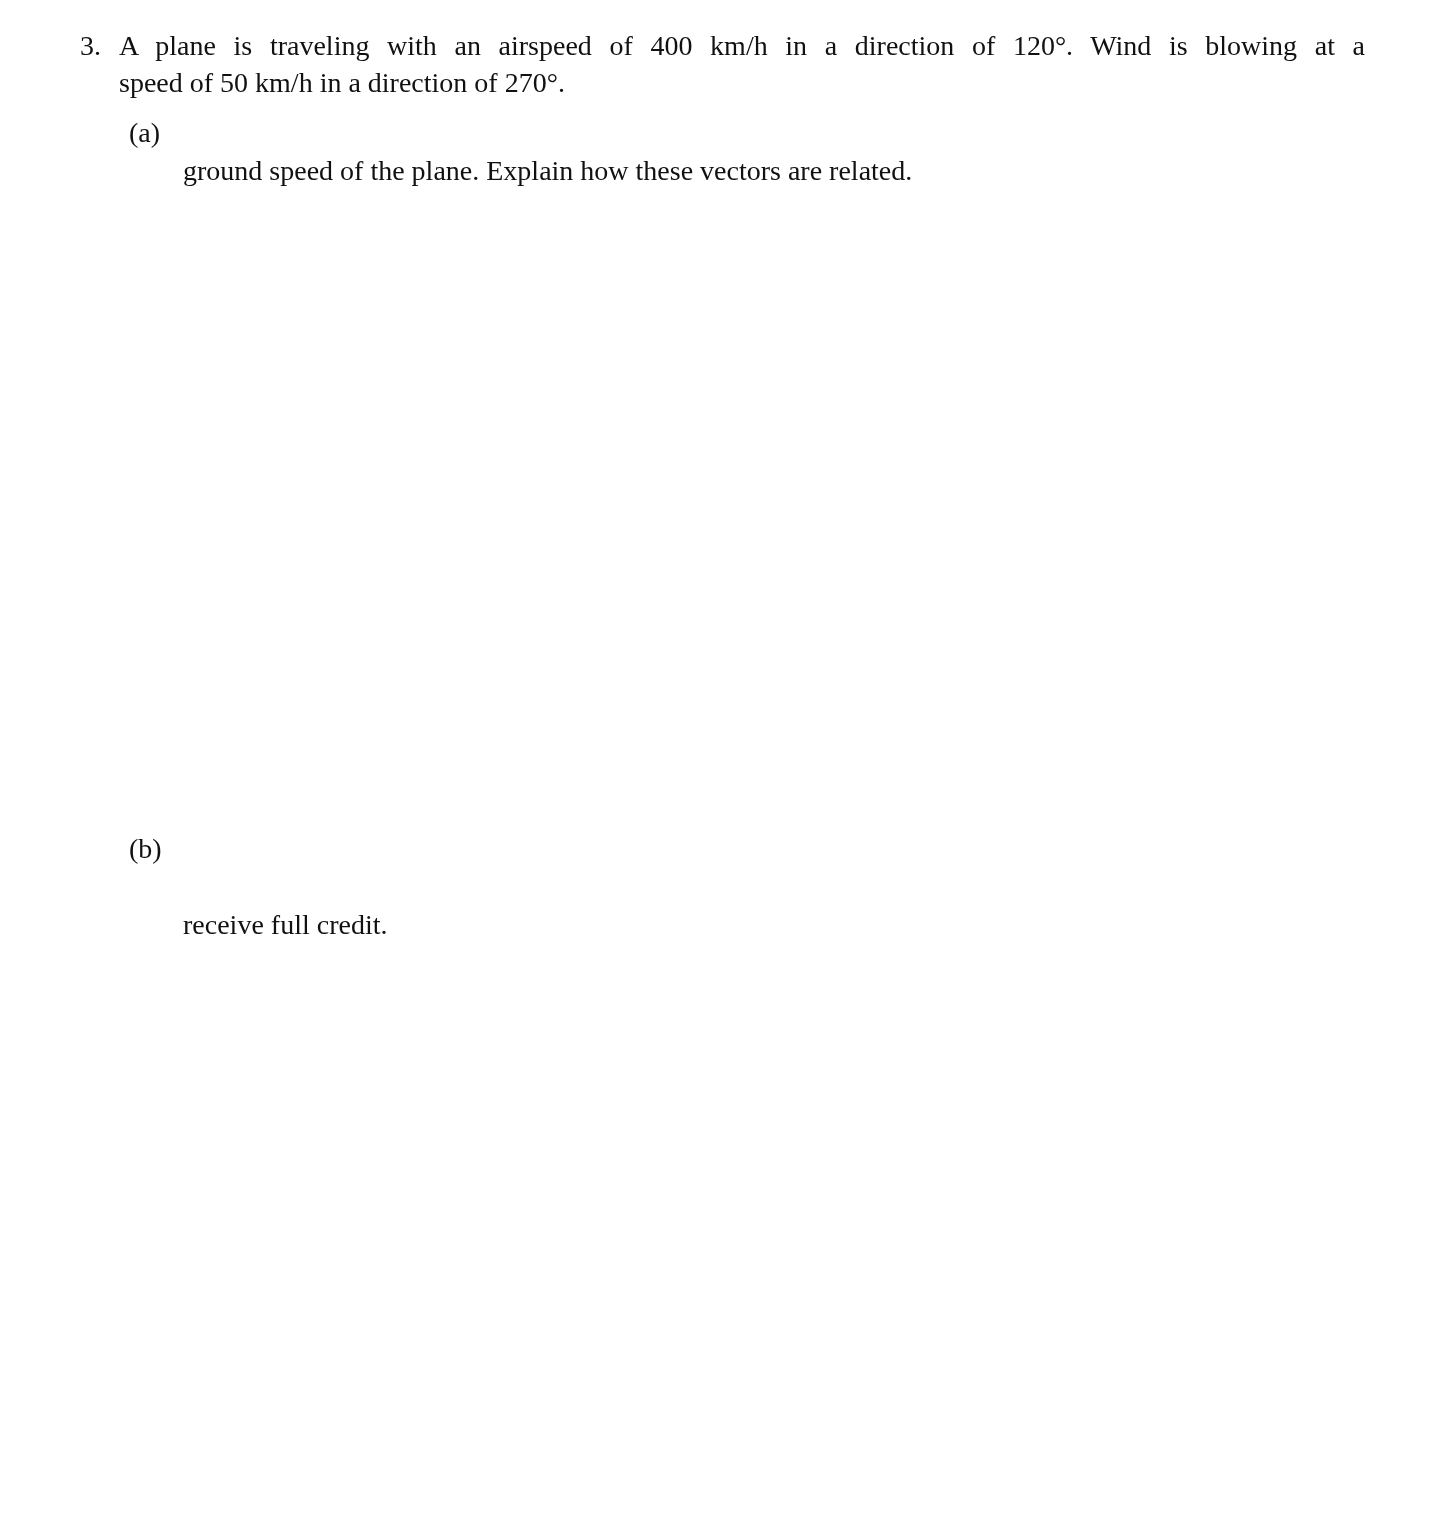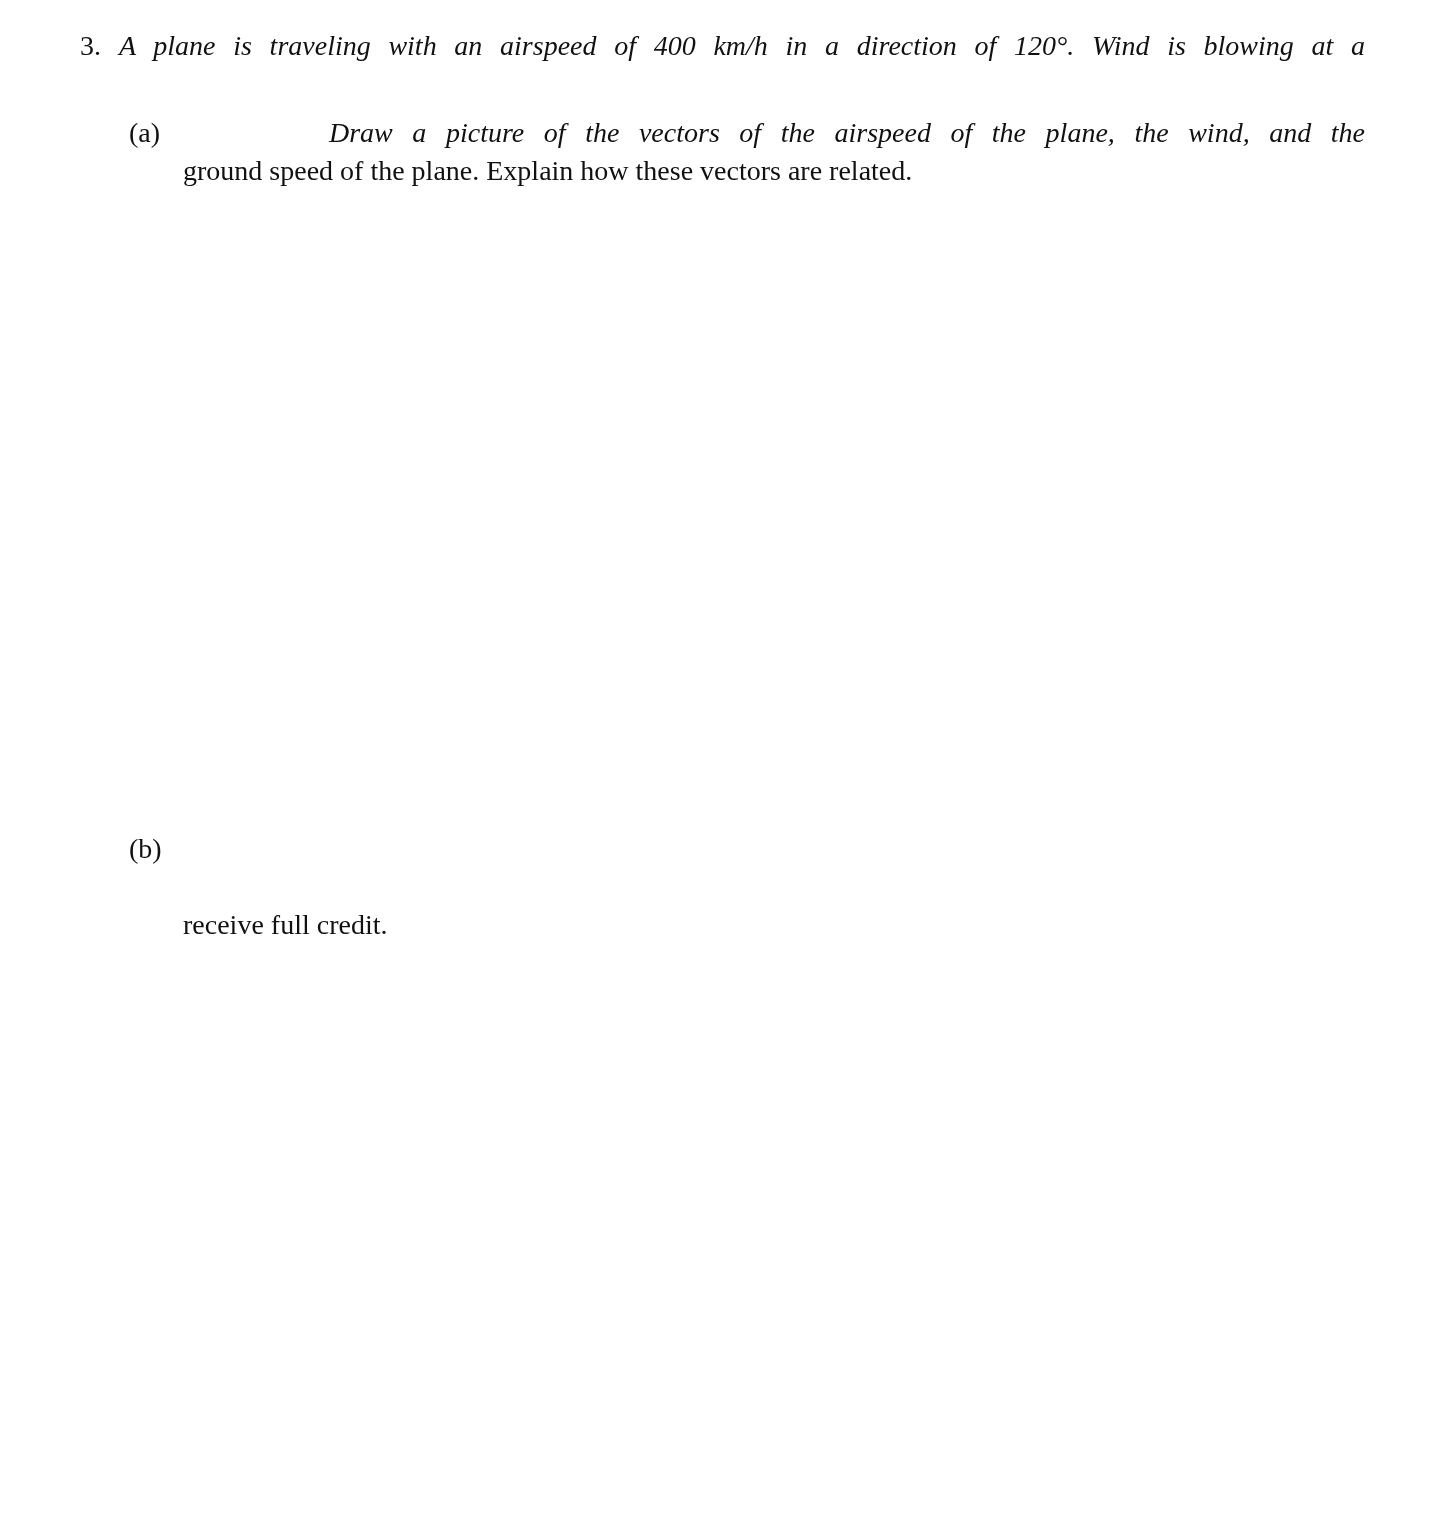--- a/index.html
+++ b/index.html
@@ -25,39 +25,38 @@
     position: absolute;
     font-size: 28px;
     line-height: 38px;
     white-space: nowrap;
     font-family: "Liberation Serif", "DejaVu Serif", serif;
   }
   .justify {
     text-align: justify;
     text-align-last: justify;
     white-space: normal;
-    font-style: italic;
   }
   .num {
     position: absolute;
     font-size: 28px;
     line-height: 38px;
     font-family: "Liberation Serif", "DejaVu Serif", serif;
   }
 </style>
 </head>
 <body>
 
 <div class="page">
 
   <div class="num" style="left:80px; top:27px;">3.</div>
   <div class="line justify" style="left:119px; top:27px; width:1246px;">A plane is traveling with an airspeed of 400 km/h in a direction of 120°. Wind is blowing at a</div>
+  <div class="line" style="left:119px; top:64px;">speed of 50 km/h in a direction of 270°.</div>
 
   <div class="num" style="left:129px; top:114px;">(a)</div>
-  <div class="line justify" style="left:329px; top:114px; width:1036px;">Draw a picture of the vectors of the airspeed of the plane, the wind, and the</div>
   <div class="line" style="left:183px; top:152px;text-align:center;">ground speed of the plane. Explain how these vectors are related.</div>
 
   <div class="answer-space" style="position:absolute; left:183px; top:200px; width:1182px; height:620px;"></div>
 
   <div class="num" style="left:129px; top:830px;">(b)</div>
   <div class="line" style="left:183px; top:906px;text-align:right;">receive full credit.</div>
 
   <div class="answer-space" style="position:absolute; left:183px; top:950px; width:1182px; height:560px;"></div>
 
 </div>

